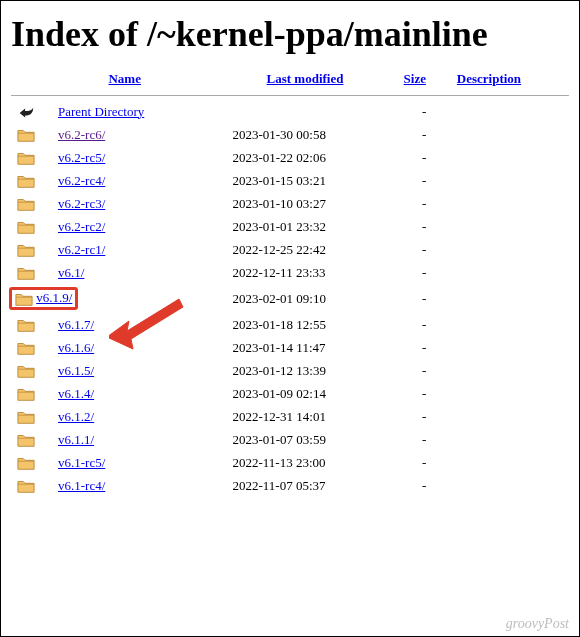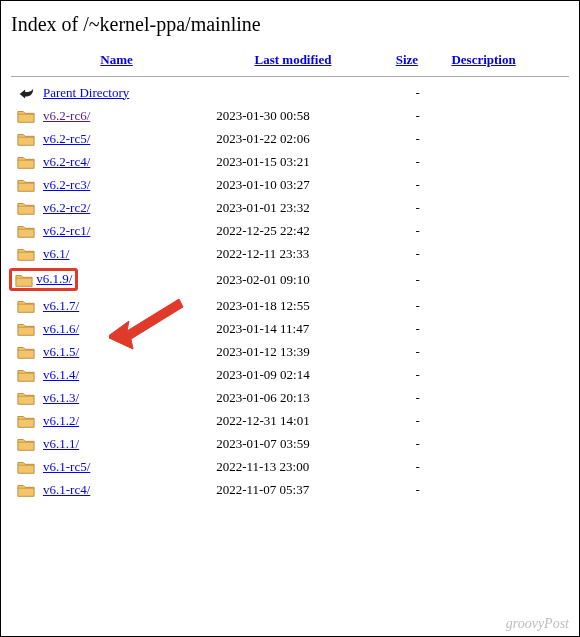--- a/index.html
+++ b/index.html
@@ -14,22 +14,22 @@
     }
     .frame {
       border: 1px solid #000;
       width: 580px;
       height: 637px;
       padding: 6px 10px 6px 10px;
       position: relative;
       overflow: hidden;
     }
     h1 {
-      font-size: 20px;
-      font-weight: normal;
+      font-size: 36px;
+      font-weight: bold;
       margin: 6px 0 14px 0;
     }
     table {
       border-collapse: collapse;
       width: 100%;
       font-size: 13px;
     }
     thead th {
       text-align: left;
       font-weight: bold;
@@ -51,20 +51,21 @@
     }
     tbody td {
       padding: 3px 6px;
       vertical-align: middle;
       white-space: nowrap;
     }
     td.icon-cell { width: 22px; padding-right: 2px; }
     td.name-cell a {
       color: #0000EE;
       text-decoration: underline;
+      margin-left: 15px;
     }
     td.name-cell a.visited {
       color: #551A8B;
     }
     td.size-cell, td.desc-cell { text-align: center; }
     td.mod-cell { padding-left: 20px; }
     .highlight-box {
       border: 3px solid #e03a2a;
       border-radius: 3px;
       padding: 0px 3px;
@@ -241,30 +242,20 @@
           <td class="name-cell"><a href="#" class="">v6.1.4/</a></td>
           <td class="mod-cell">2023-01-09 02:14</td>
           <td class="size-cell">-</td>
           <td class="desc-cell"></td>
         </tr>
         <tr>
           <td class="icon-cell"><svg class="folder-icon" viewBox="0 0 20 16">
               <path d="M1 3 L1 15 L19 15 L19 5 L9 5 L7 3 Z" fill="#f4c46a" stroke="#b8893a" stroke-width="1"></path>
               <path d="M1 6 L19 6" stroke="#b8893a" stroke-width="0.8"></path>
             </svg></td>
-          <td class="name-cell"><a href="#" class="">v6.1.3/</a></td>
-          <td class="mod-cell">2023-01-06 20:13</td>
-          <td class="size-cell">-</td>
-          <td class="desc-cell"></td>
-        </tr>
-        <tr>
-          <td class="icon-cell"><svg class="folder-icon" viewBox="0 0 20 16">
-              <path d="M1 3 L1 15 L19 15 L19 5 L9 5 L7 3 Z" fill="#f4c46a" stroke="#b8893a" stroke-width="1"></path>
-              <path d="M1 6 L19 6" stroke="#b8893a" stroke-width="0.8"></path>
-            </svg></td>
           <td class="name-cell"><a href="#" class="">v6.1.2/</a></td>
           <td class="mod-cell">2022-12-31 14:01</td>
           <td class="size-cell">-</td>
           <td class="desc-cell"></td>
         </tr>
         <tr>
           <td class="icon-cell"><svg class="folder-icon" viewBox="0 0 20 16">
               <path d="M1 3 L1 15 L19 15 L19 5 L9 5 L7 3 Z" fill="#f4c46a" stroke="#b8893a" stroke-width="1"></path>
               <path d="M1 6 L19 6" stroke="#b8893a" stroke-width="0.8"></path>
             </svg></td>

